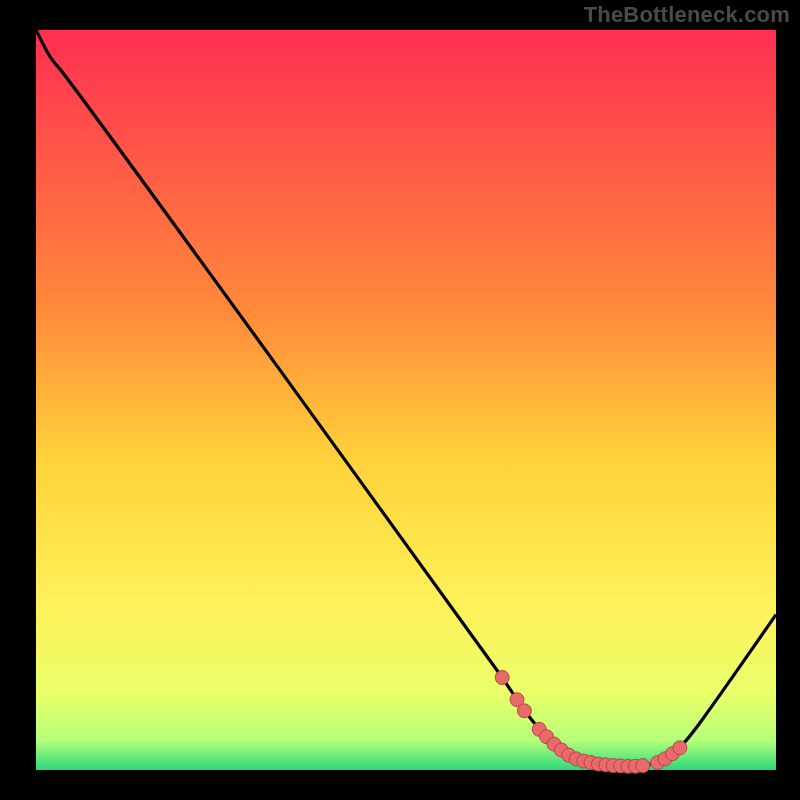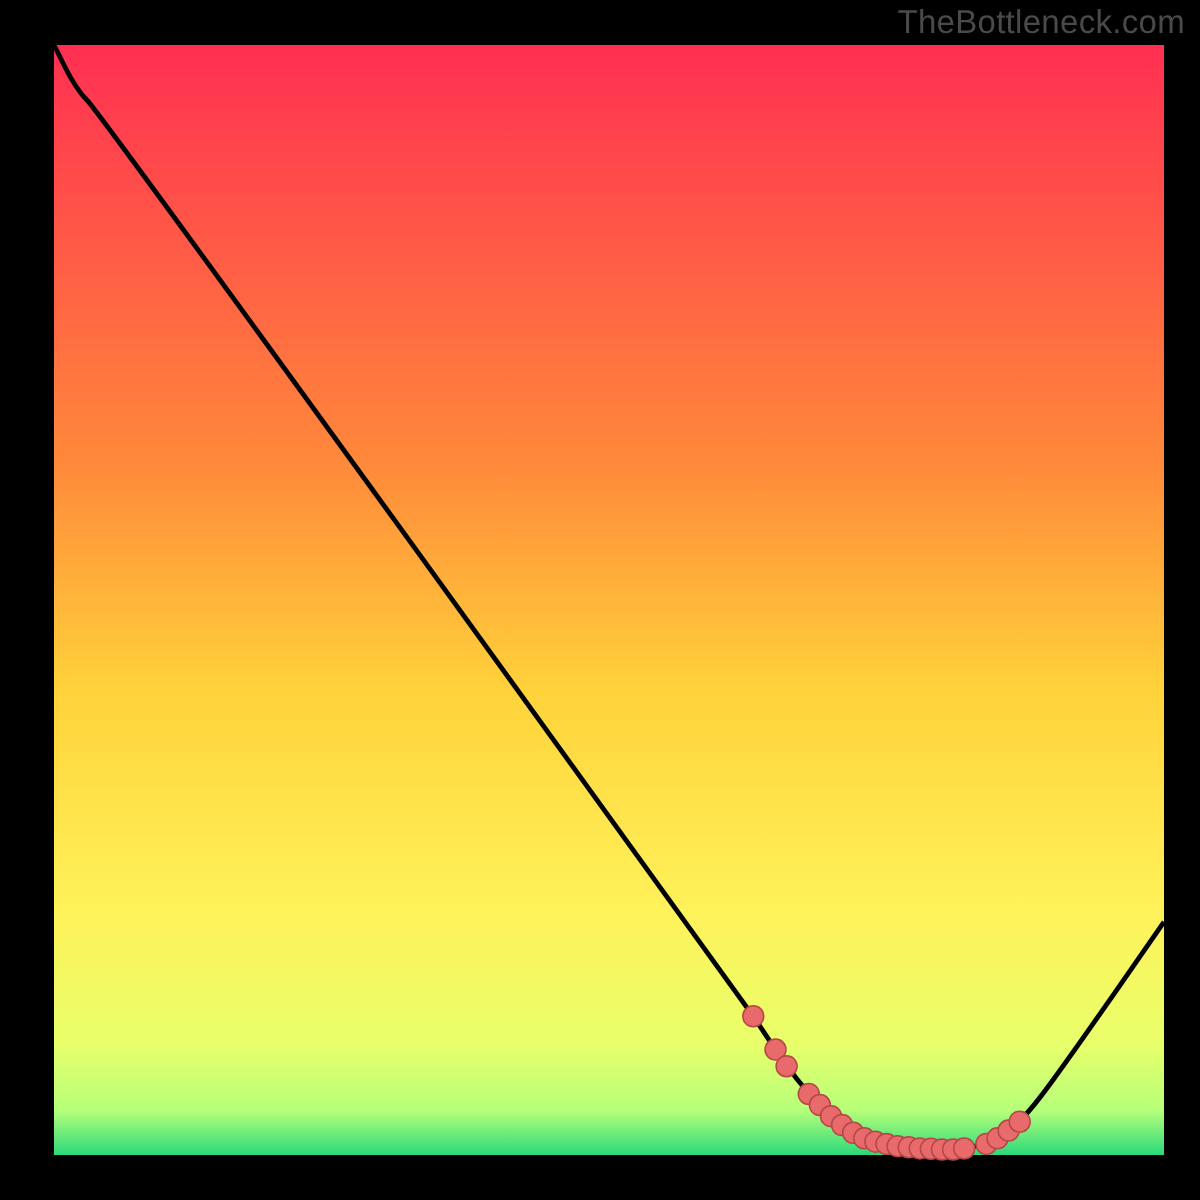--- a/index.html
+++ b/index.html
@@ -16,21 +16,21 @@
     width: 800px;
     height: 800px;
     background: #000;
   }
   .attribution {
     position: absolute;
     top: 2px;
     right: 10px;
     color: #4a4a4a;
     font-size: 22px;
-    font-weight: 400;
+    font-weight: 700;
     letter-spacing: 0.2px;
   }
   svg {
     display: block;
   }
 </style>
 </head>
 <body>
 
 <div class="frame">

